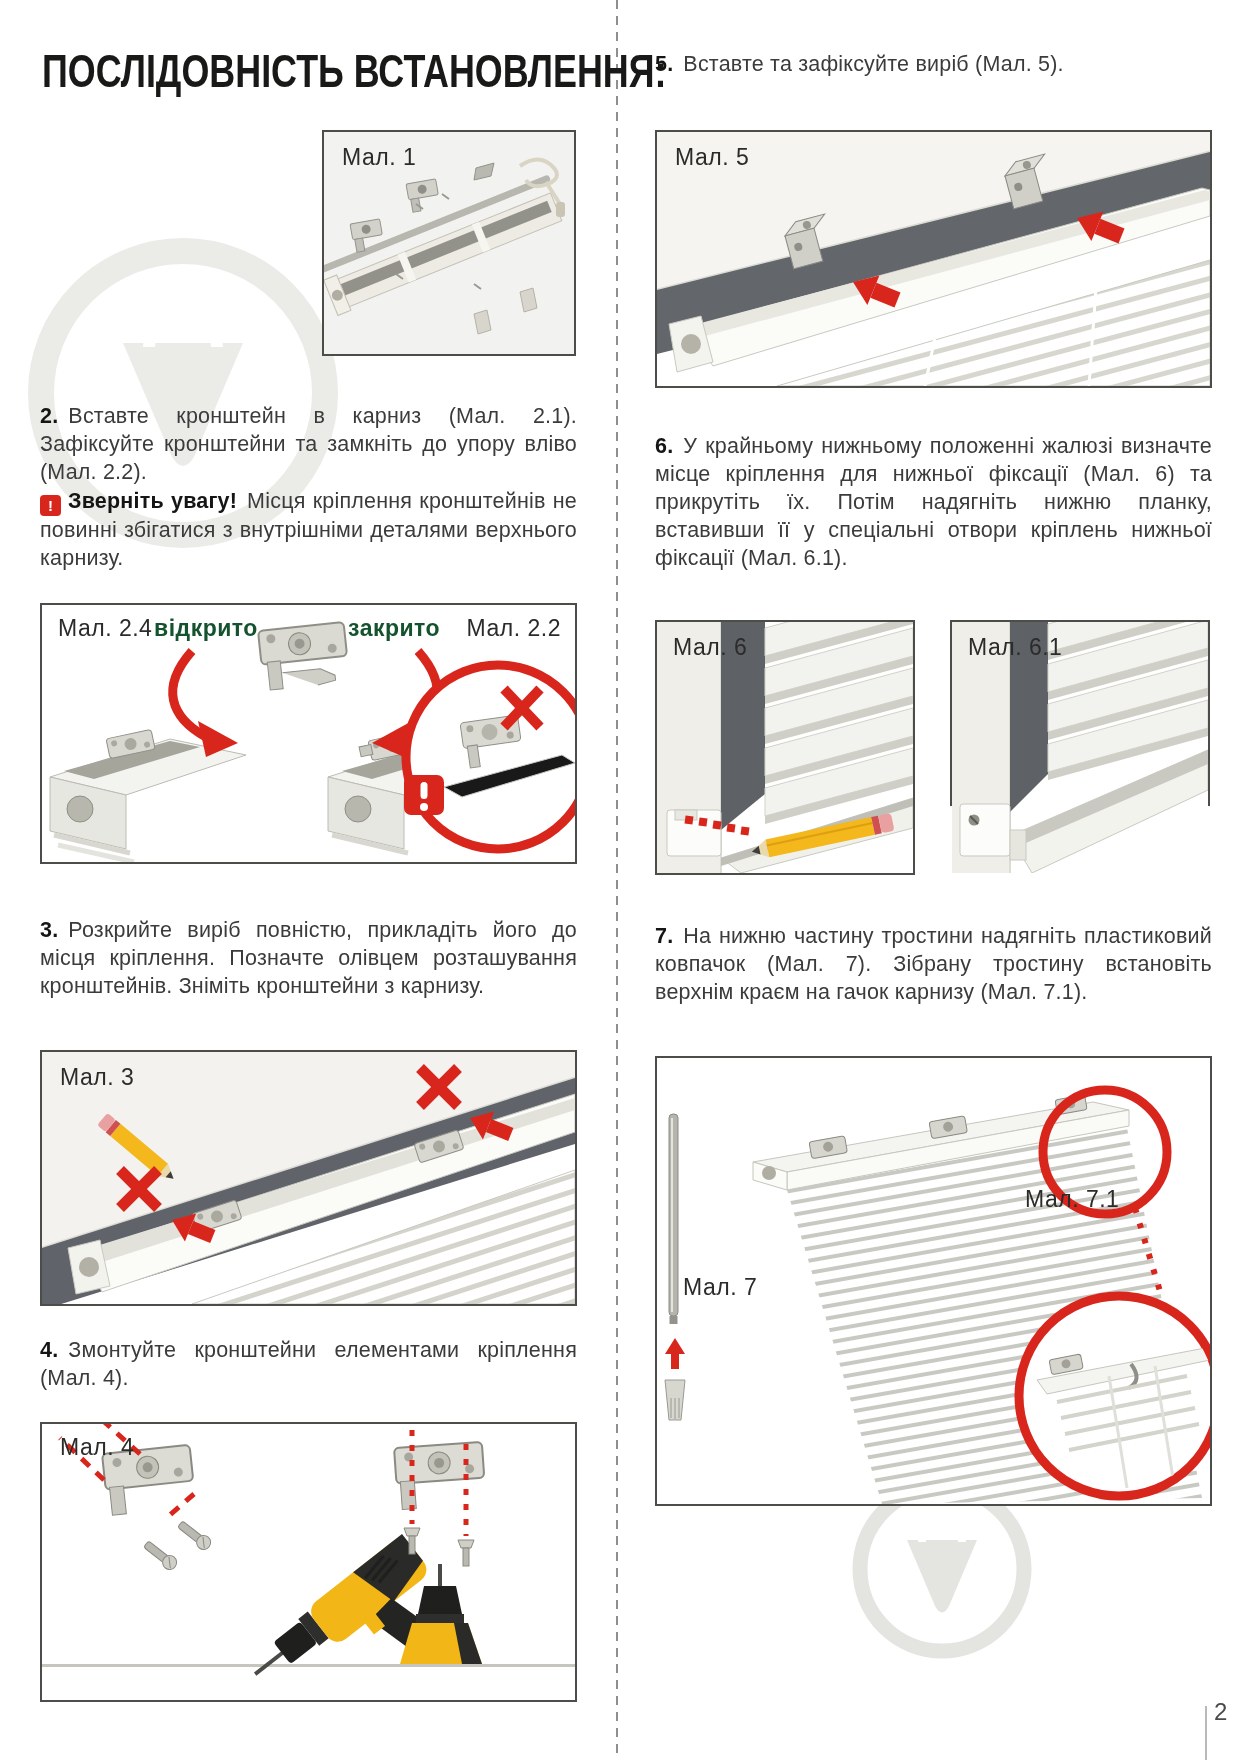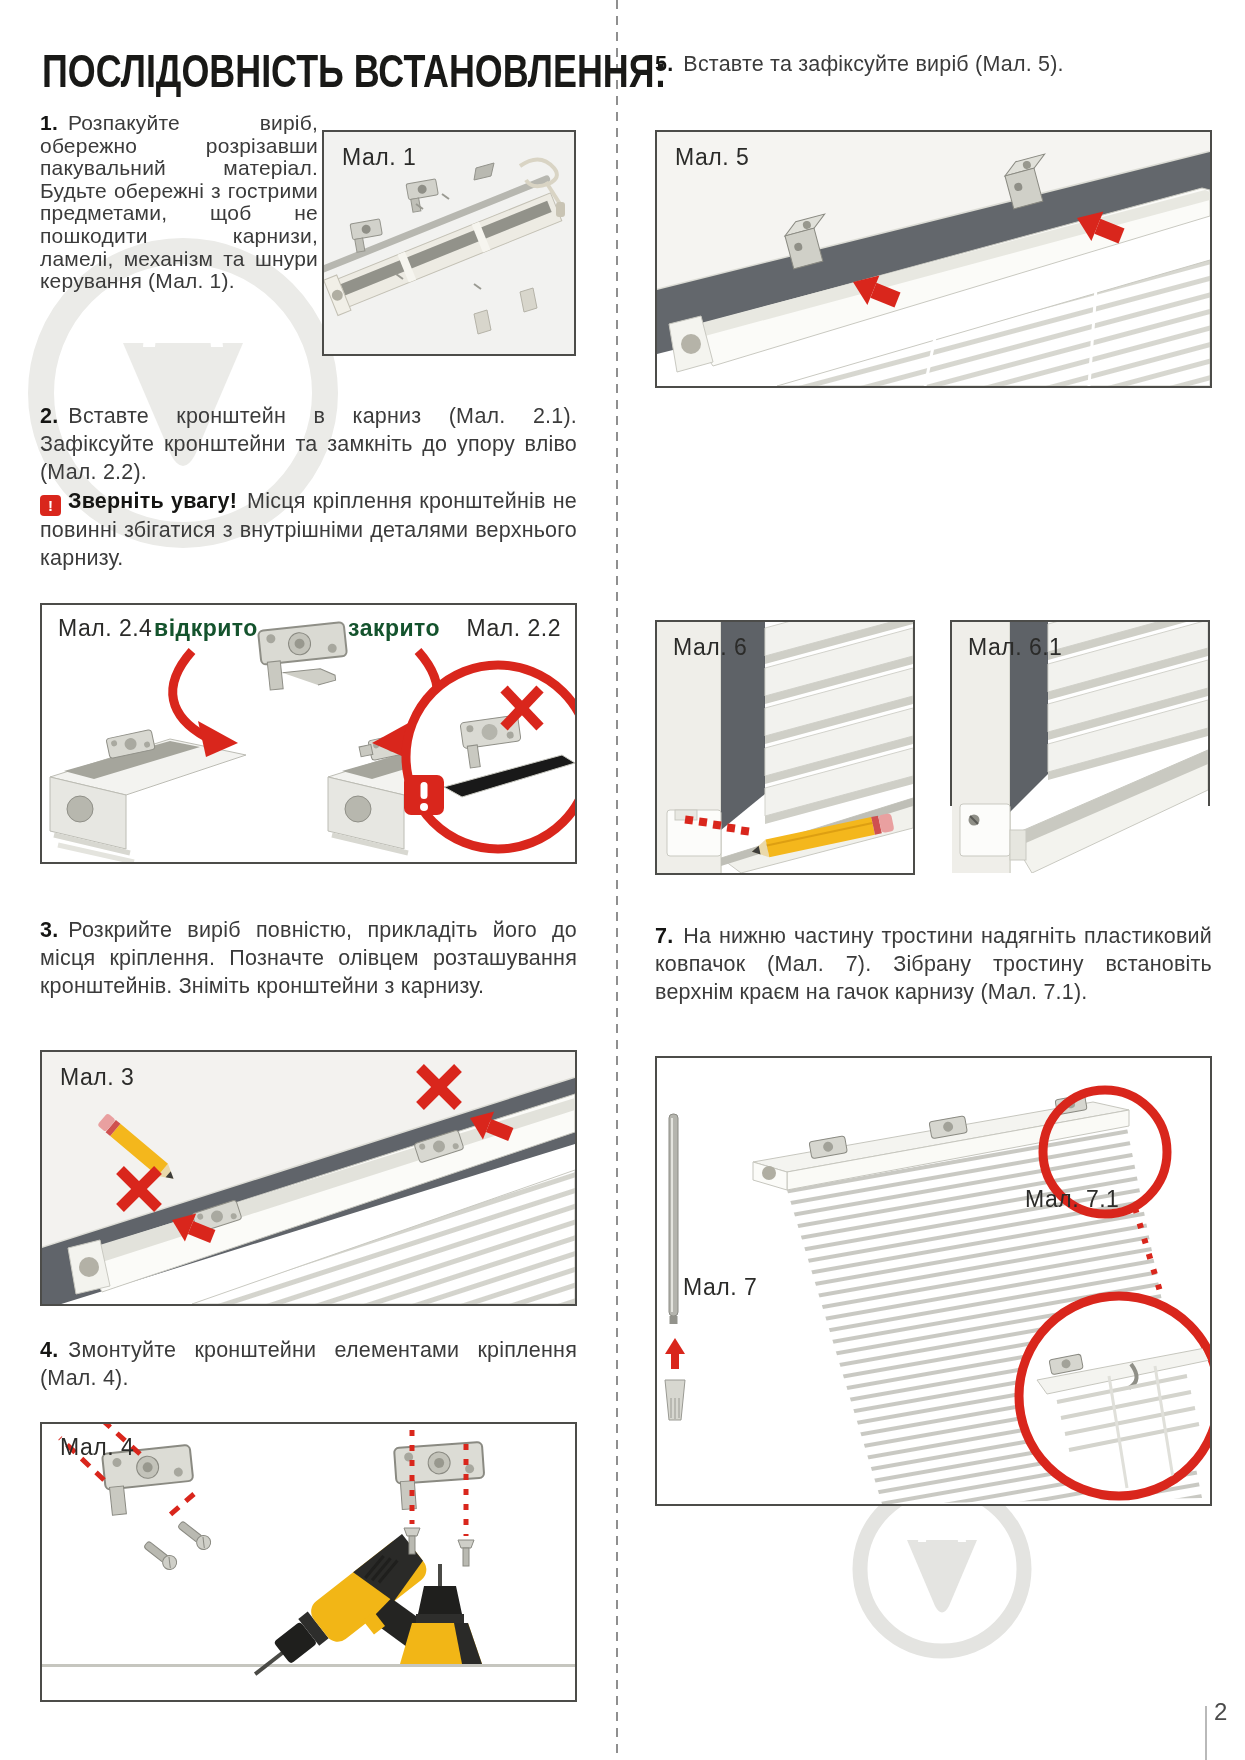--- a/index.html
+++ b/index.html
@@ -39,23 +39,20 @@
   <svg class="wm" style="left:845px;top:1472px" width="195" height="195" viewBox="0 0 195 195">
     <circle cx="97" cy="97" r="82" fill="none" stroke="#e4e4e1" stroke-width="15"></circle>
     <path d="M62 68 h70 l-28 66 q-7 13 -14 0 Z" fill="#e4e4e1"></path>
     <path d="M77 70 a20 20 0 0 1 40 0" fill="none" stroke="#ffffff" stroke-width="8"></path>
   </svg>
 
   <div class="divider"></div>
 
   <h1 class="title"><span class="title-inner">ПОСЛІДОВНІСТЬ ВСТАНОВЛЕННЯ:</span></h1>
 
-  <p class="para tight" style="left:40px;top:112px;width:278px">
-    <b>1.</b><span>Розпакуйте виріб, обережно розрізавши пакувальний матеріал. Будьте обережні з гострими предметами, щоб не пошкодити карнизи, ламелі, механізм та шнури керування (Мал. 1).</span>
-  </p>
 
   <div class="figbox" style="left:322px;top:130px;width:254px;height:226px">
     <svg width="250" height="222" viewBox="0 0 250 222">
       <rect x="0" y="0" width="250" height="222" fill="#f2f2f0"></rect>
       <g transform="rotate(-22 125 130)">
         <rect x="0" y="86" width="250" height="7" rx="3" fill="#b7b7b0"></rect>
         <rect x="10" y="104" width="235" height="30" fill="#edebe3" stroke="#c3c0b4"></rect>
         <rect x="16" y="110" width="223" height="12" fill="#92928a"></rect>
         <rect x="80" y="104" width="8" height="30" fill="#f6f5ef"></rect>
         <rect x="160" y="104" width="8" height="30" fill="#f6f5ef"></rect>
@@ -346,20 +343,23 @@
           <rect x="22" y="-8" width="26" height="16" fill="#d9261c"></rect>
       </g>
       <g transform="translate(420,86) rotate(22)">
         <polygon points="0,0 22,-16 22,16" fill="#d9261c"></polygon>
           <rect x="22" y="-8" width="26" height="16" fill="#d9261c"></rect>
       </g>
     </svg>
     <span class="figlabel" style="left:18px;top:12px">Мал. 5</span>
   </div>
 
+  <p class="para" style="left:655px;top:432px;width:557px">
+    <b>6.</b><span>У крайньому нижньому положенні жалюзі визначте місце кріплення для нижньої фіксації (Мал. 6) та прикрутіть їх. Потім надягніть нижню планку, вставивши її у спеціальні отвори кріплень нижньої фіксації (Мал. 6.1).</span>
+  </p>
 
   <div class="figbox" style="left:655px;top:620px;width:260px;height:255px">
     <svg width="256" height="251" viewBox="0 0 256 251">
       <rect width="256" height="251" fill="#ffffff"></rect>
       <rect x="0" y="0" width="64" height="251" fill="#efeee9"></rect>
       <line x1="64" y1="0" x2="64" y2="251" stroke="#dcdcd4" stroke-width="2"></line>
       <polygon points="64,0 108,0 108,172 64,208" fill="#5e6267"></polygon>
       <g>
         <polygon points="108,6 256,-34 256,-6 108,34" fill="#f2f2ee" stroke="#d2d2cb"></polygon>
         <polygon points="108,34 256,-6 256,2 108,42" fill="#cfcfc7"></polygon>

